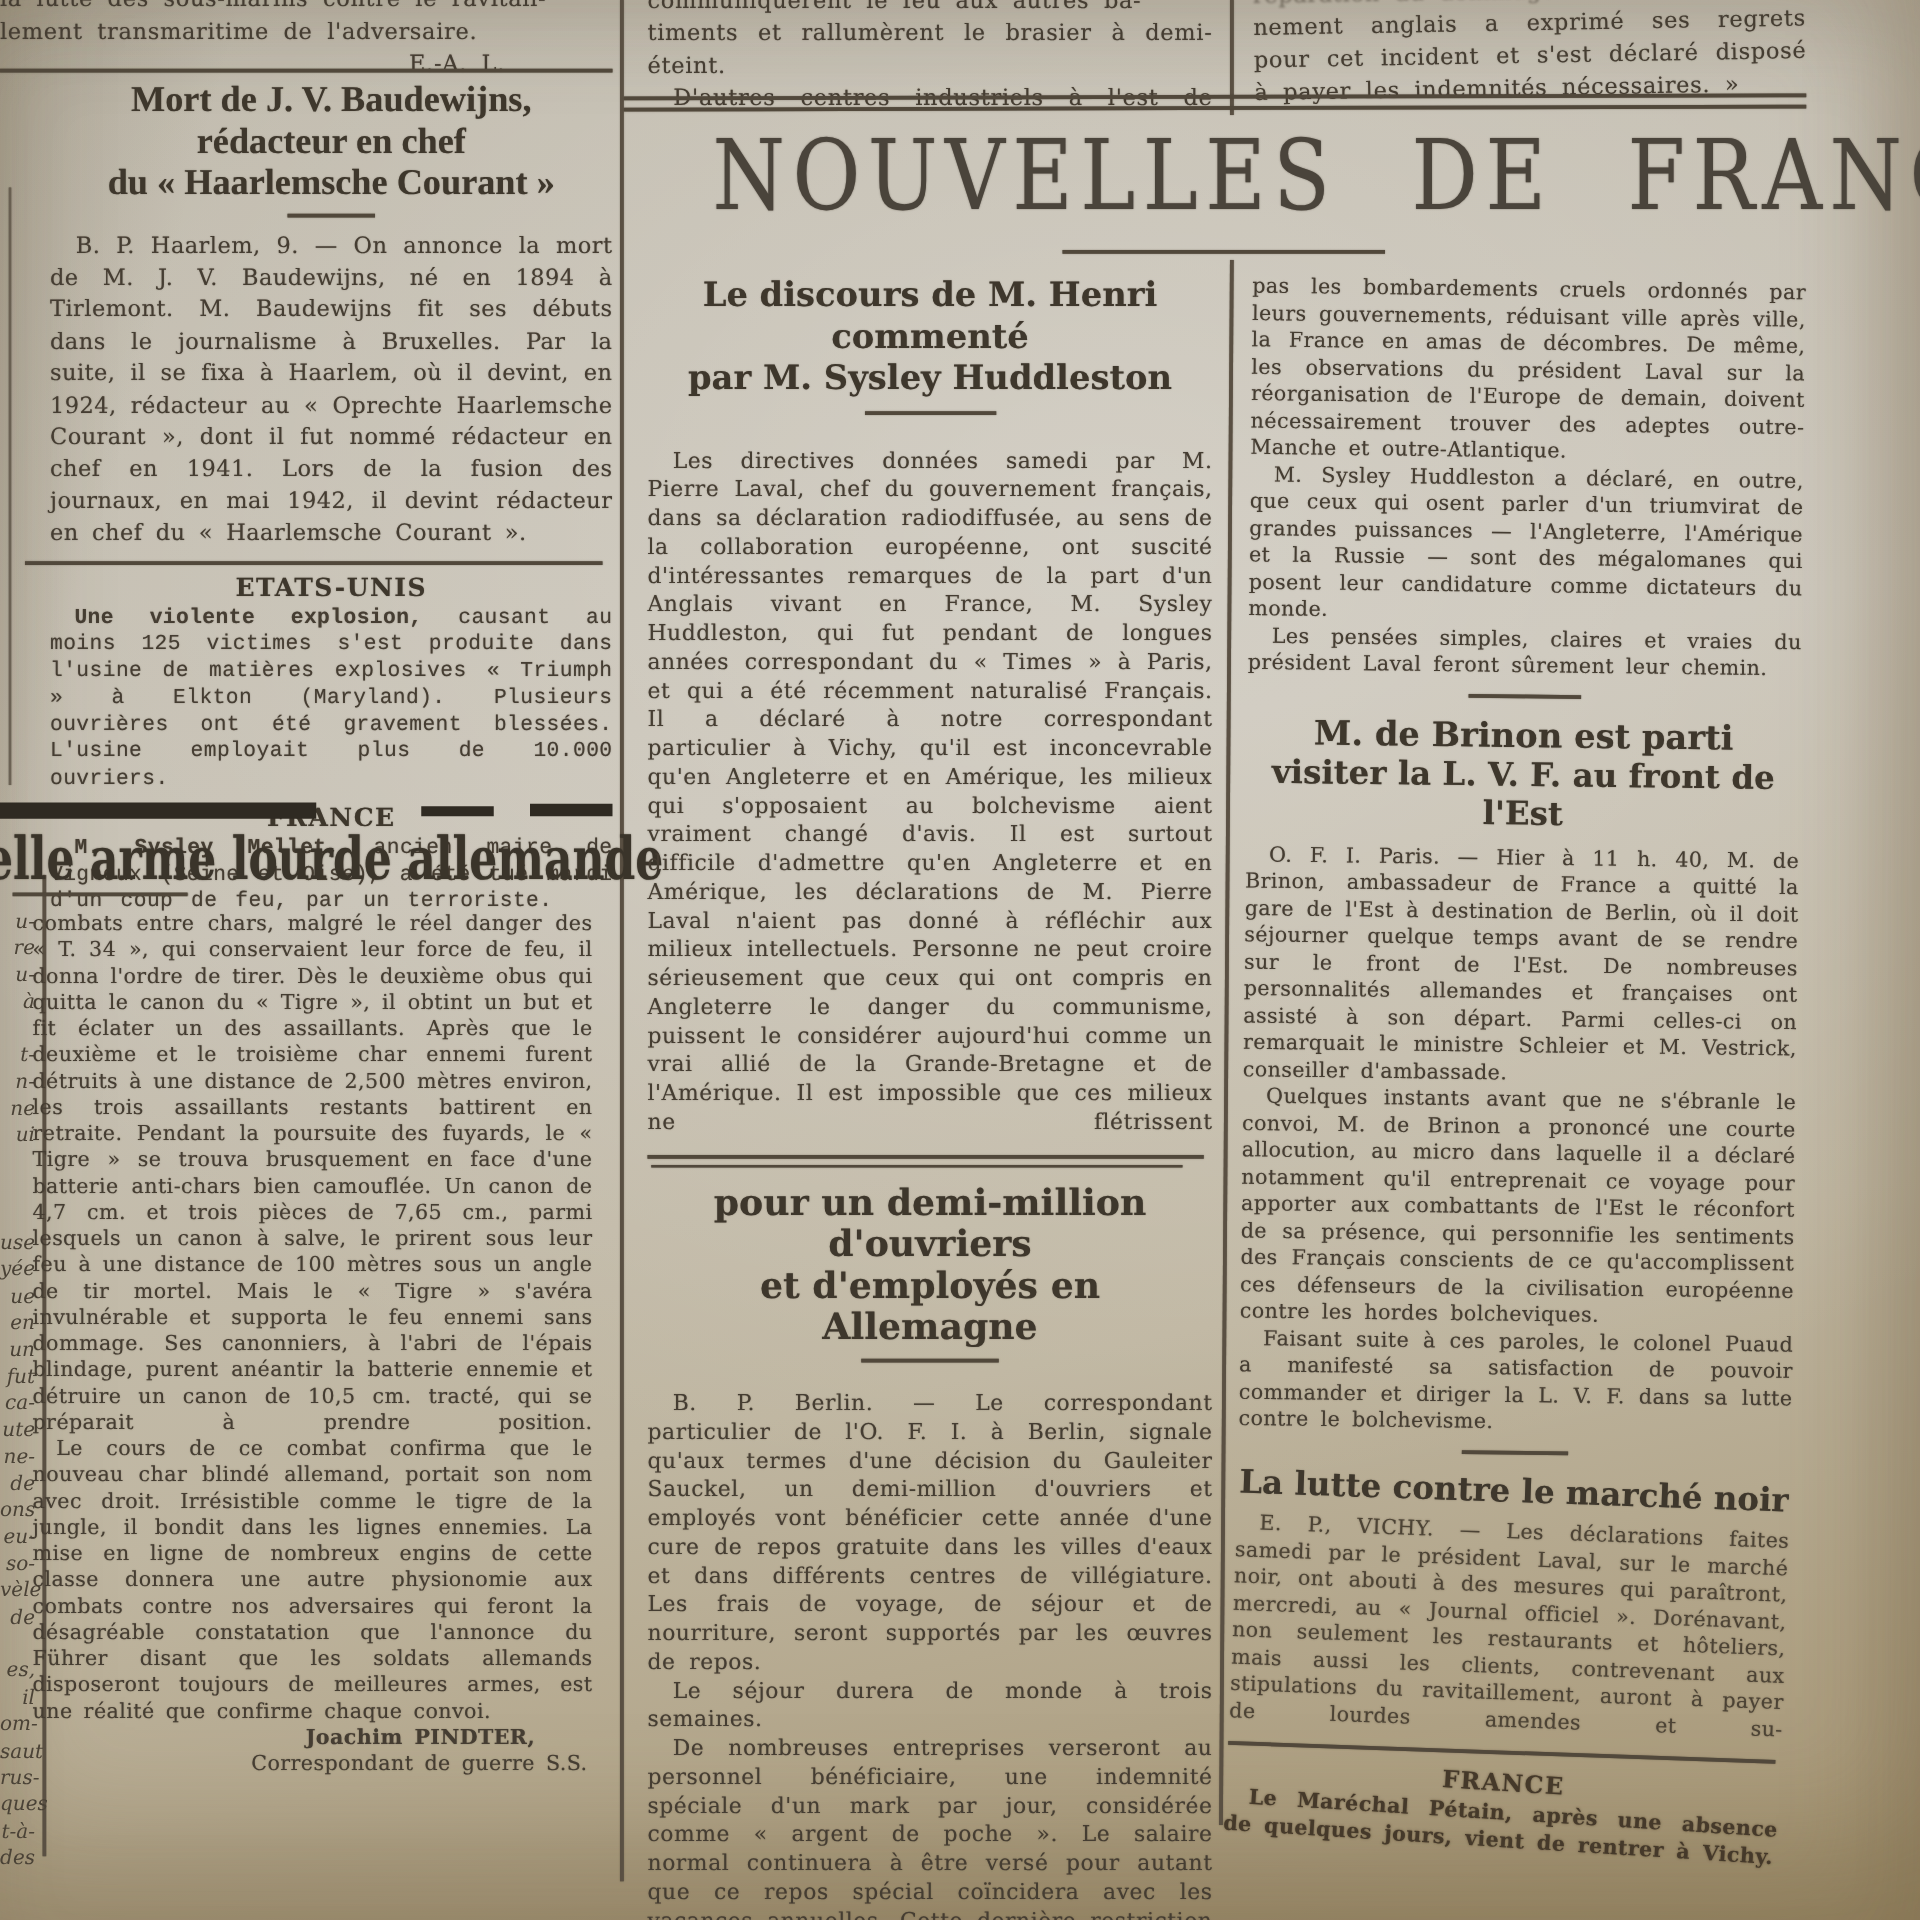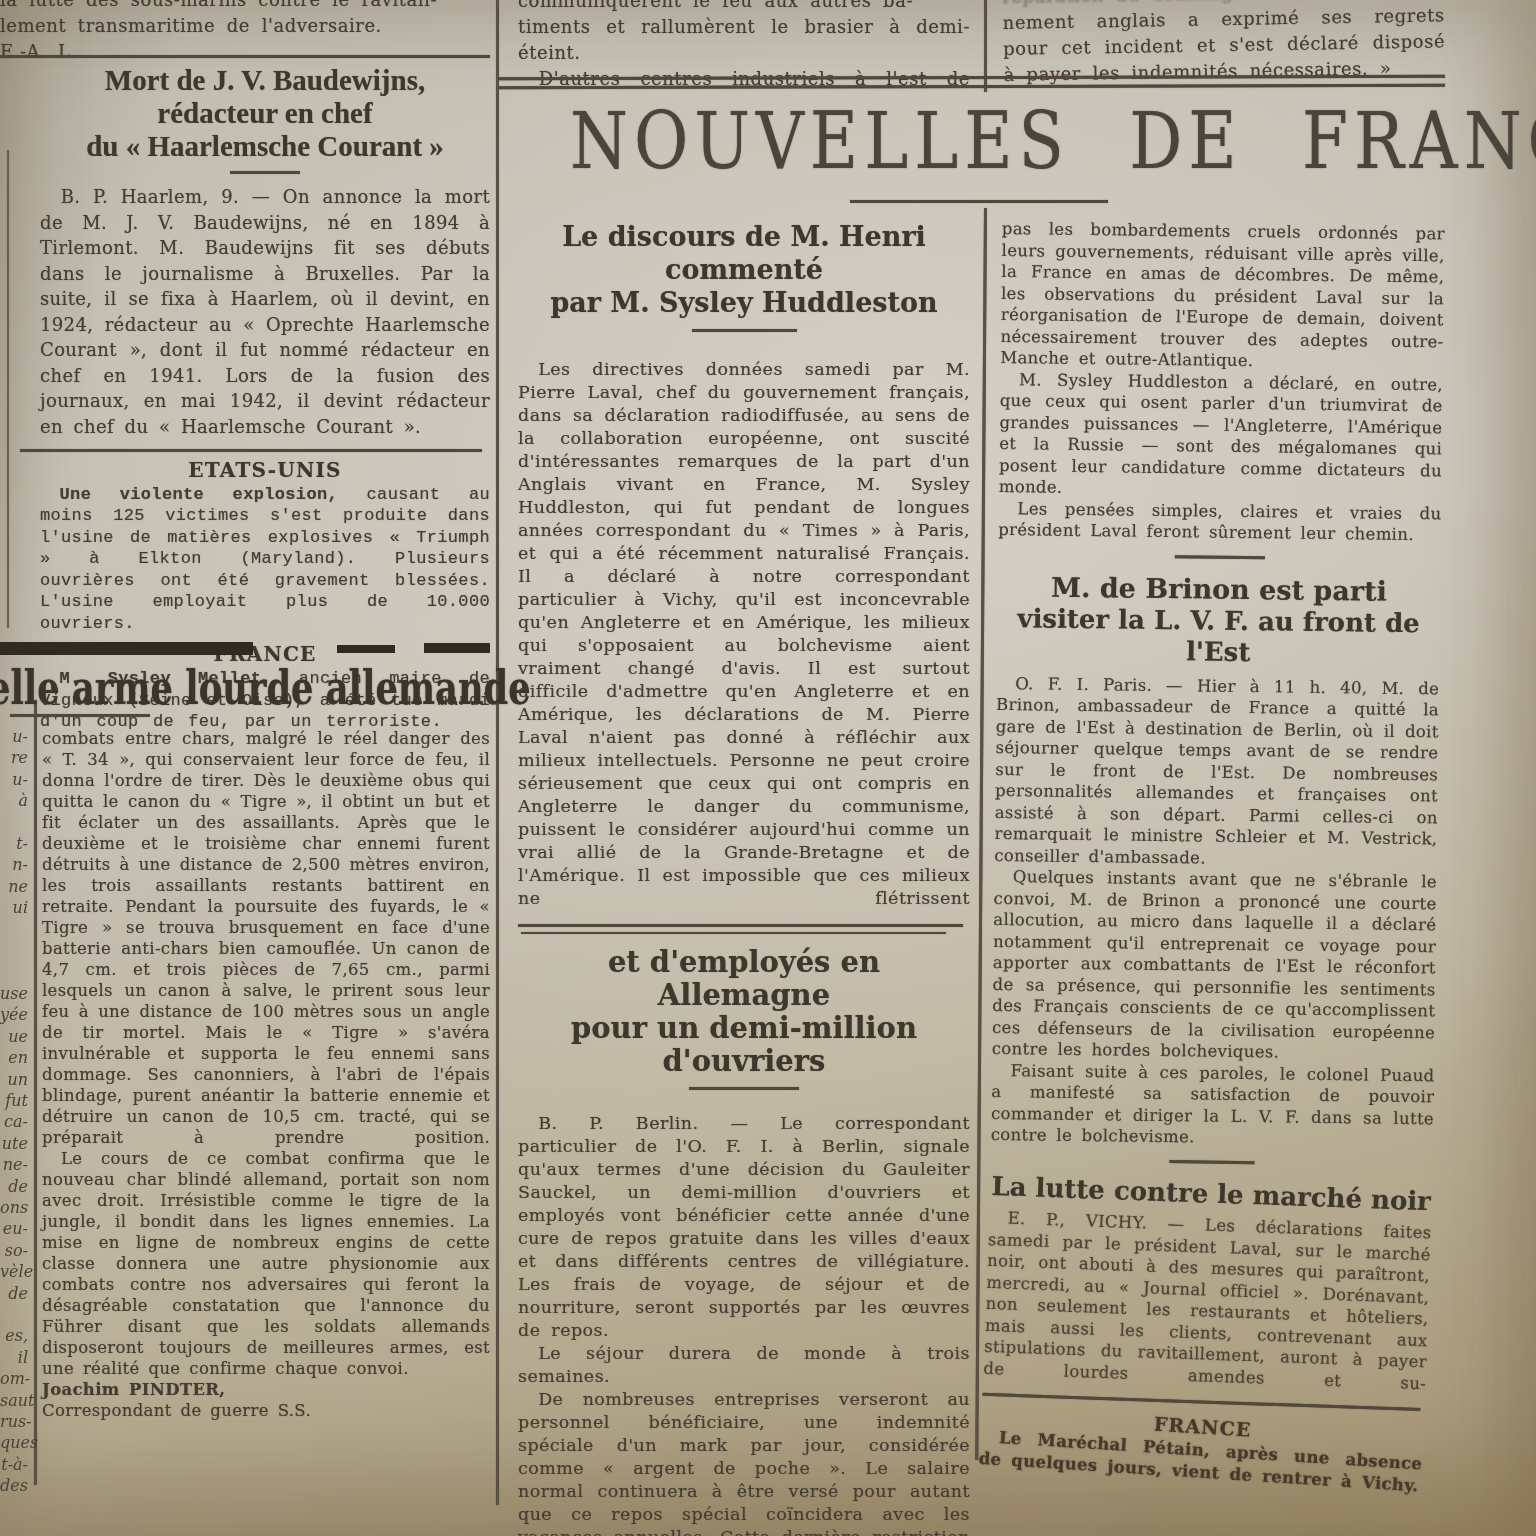--- a/index.html
+++ b/index.html
@@ -21,21 +21,21 @@
   .soft{text-shadow:0 0 1.4px rgba(70,58,44,.6);color:#4c4335;}
   
   .vrule{position:absolute;width:2.5px;background:#5a5043;box-shadow:0 0 1px rgba(70,60,48,.8);}
   .hrule{position:absolute;height:3px;background:#51483b;box-shadow:0 0 1px rgba(70,60,48,.8);}
   .hr-short{height:3px;background:#51483b;margin:8px auto 10px auto;box-shadow:0 0 1px rgba(70,60,48,.8);}
   .hr-full{height:2.5px;background:#51483b;margin:10px 0 6px 0;box-shadow:0 0 1px rgba(70,60,48,.8);}
   .bar{position:absolute;background:#2f2a22;filter:blur(.6px);}
   
   .toptext{font-size:18px;line-height:26px;letter-spacing:.03em;word-spacing:.3em;}
   .cutline{white-space:nowrap;overflow:hidden;}
-  .sig{text-align:left;}
+  .sig{text-align:right;}
   .headline{font-weight:bold;text-align:center;color:#3e372c;}
   .bjw-title{font-size:29px;line-height:33px;font-family:Liberation Serif, serif;}
   .sec-head{font-weight:bold;text-align:center;font-size:20px;letter-spacing:.06em;margin:4px 0 2px 0;color:#3e372c;}
   .small-body{font-size:17px;line-height:21.5px;letter-spacing:.02em;word-spacing:.22em;font-family:Liberation Mono, monospace;}
   .bjw-body{font-size:18px;line-height:25.5px;letter-spacing:.02em;word-spacing:.25em;}
   .tank-title{font-size:47px;font-weight:bold;white-space:nowrap;transform:scaleX(.75);transform-origin:0 50%;color:#3a342a;text-shadow:0 0 1.5px rgba(55,48,38,.7);}
   .tank-body{font-size:16.5px;line-height:21px;letter-spacing:.02em;word-spacing:.2em;}
   .fragments{font-style:italic;font-size:16px;line-height:21.4px;text-align:right;white-space:pre-line;color:#4a4236;}
   .banner{white-space:nowrap;text-align:center;font-size:78px;letter-spacing:7px;word-spacing:38px;color:#4a443b;transform:scaleX(.85);transform-origin:50% 50%;text-shadow:0 0 1.5px rgba(70,62,52,.65);}
   .ctr-title{font-size:27px;line-height:33px;}
@@ -128,21 +128,21 @@
 de
 
 es, il
 om-
 saut
 rus-
 ques
 t-à-
 des</div>
 
-  <div class="abs jt tank-body ink" style="left:42px;top:728px;width:448px;">
+  <div class="abs jt tank-body ink" style="left:26px;top:728px;width:448px;">
     <p class="runon">combats entre chars, malgré le réel danger des « T. 34 », qui conservaient leur force de feu, il donna l'ordre de tirer. Dès le deuxième obus qui quitta le canon du « Tigre », il obtint un but et fit éclater un des assaillants. Après que le deuxième et le troisième char ennemi furent détruits à une distance de 2,500 mètres environ, les trois assaillants restants battirent en retraite. Pendant la poursuite des fuyards, le « Tigre » se trouva brusquement en face d'une batterie anti-chars bien camouflée. Un canon de 4,7 cm. et trois pièces de 7,65 cm., parmi lesquels un canon à salve, le prirent sous leur feu à une distance de 100 mètres sous un angle de tir mortel. Mais le « Tigre » s'avéra invulnérable et supporta le feu ennemi sans dommage. Ses canonniers, à l'abri de l'épais blindage, purent anéantir la batterie ennemie et détruire un canon de 10,5 cm. tracté, qui se préparait à prendre position.</p>
     <p class="indent">Le cours de ce combat confirma que le nouveau char blindé allemand, portait son nom avec droit. Irrésistible comme le tigre de la jungle, il bondit dans les lignes ennemies. La mise en ligne de nombreux engins de cette classe donnera une autre physionomie aux combats contre nos adversaires qui feront la désagréable constatation que l'annonce du Führer disant que les soldats allemands disposeront toujours de meilleures armes, est une réalité que confirme chaque convoi.</p>
     <p class="sig" style="padding-right:46px;font-weight:bold;">Joachim PINDTER,</p>
     <p class="sig" style="padding-right:4px;">Correspondant de guerre S.S.</p>
   </div>
 
   <div class="abs jt toptext ink" style="left:518px;top:-12px;width:452px;">
     <div class="cutline">communiquèrent le feu aux autres bâ-</div>
     <p>timents et rallumèrent le brasier à demi-éteint.</p>
     <p class="indent runon">D'autres centres industriels à l'est de</p>
@@ -164,22 +164,22 @@
       <div>Le discours de M. Henri commenté</div>
       <div>par M. Sysley Huddleston</div>
     </div>
     <div class="hr-short" style="width:105px;margin-top:10px;margin-bottom:26px;"></div>
     <div class="jt ctr-body ink">
       <p class="indent runon">Les directives données samedi par M. Pierre Laval, chef du gouvernement français, dans sa déclaration radiodiffusée, au sens de la collaboration européenne, ont suscité d'intéressantes remarques de la part d'un Anglais vivant en France, M. Sysley Huddleston, qui fut pendant de longues années correspondant du « Times » à Paris, et qui a été récemment naturalisé Français. Il a déclaré à notre correspondant particulier à Vichy, qu'il est inconcevrable qu'en Angleterre et en Amérique, les milieux qui s'opposaient au bolchevisme aient vraiment changé d'avis. Il est surtout difficile d'admettre qu'en Angleterre et en Amérique, les déclarations de M. Pierre Laval n'aient pas donné à réfléchir aux milieux intellectuels. Personne ne peut croire sérieusement que ceux qui ont compris en Angleterre le danger du communisme, puissent le considérer aujourd'hui comme un vrai allié de la Grande-Bretagne et de l'Amérique. Il est impossible que ces milieux ne flétrissent</p>
     </div>
     <div class="stag1"></div>
     <div class="stag2"></div>
     <div class="headline cure-title ink">
+      <div>pour un demi-million d'ouvriers</div>
       <div>et d'employés en Allemagne</div>
-      <div>pour un demi-million d'ouvriers</div>
     </div>
     <div class="hr-short" style="width:110px;margin-top:9px;margin-bottom:22px;"></div>
     <div class="jt ctr-body ink">
       <p class="indent">B. P. Berlin. — Le correspondant particulier de l'O. F. I. à Berlin, signale qu'aux termes d'une décision du Gauleiter Sauckel, un demi-million d'ouvriers et employés vont bénéficier cette année d'une cure de repos gratuite dans les villes d'eaux et dans différents centres de villégiature. Les frais de voyage, de séjour et de nourriture, seront supportés par les œuvres de repos.</p>
       <p class="indent">Le séjour durera de monde à trois semaines.</p>
       <p class="indent">De nombreuses entreprises verseront au personnel bénéficiaire, une indemnité spéciale d'un mark par jour, considérée comme « argent de poche ». Le salaire normal continuera à être versé pour autant que ce repos spécial coïncidera avec les vacances annuelles. Cette dernière restriction ne vise pas les femmes travaillant dans les usines d'armement, qui pourront bénéficier à la fois du repos spécial et des vacances payées. La même exception est prévue en faveur des veuves ou des mères de soldats tombés au champ d'honneur.</p>
     </div>
   </div>
 
   <div class="abs tilt1" style="left:1002px;top:218px;width:443px;">

